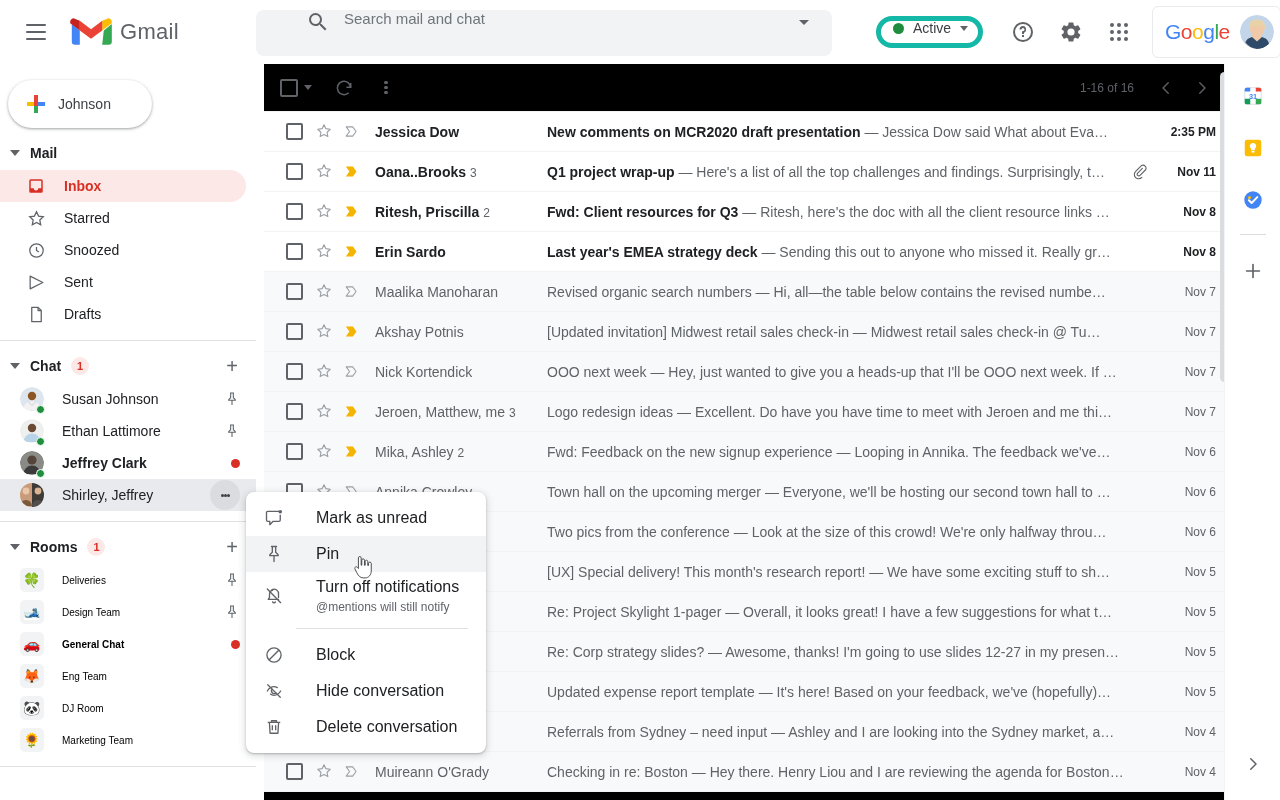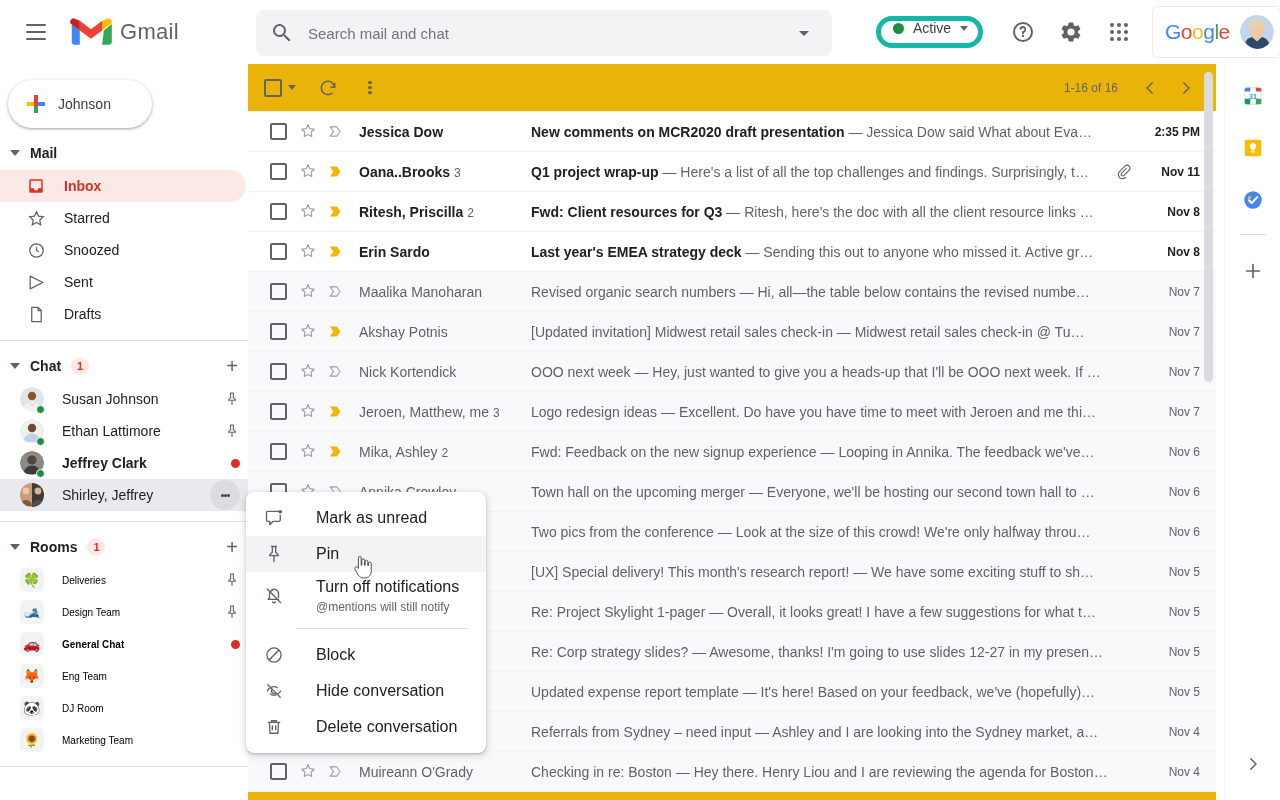--- a/index.html
+++ b/index.html
@@ -23,21 +23,21 @@
   }
   .hamburger span { display: block; width: 20px; height: 2px; background: #5f6368; border-radius: 1px; }
   .brand { display: flex; align-items: center; margin-left: 10px; }
   .gmail-logo { width: 42px; height: 32px; }
   .brand-text { font-size: 22px; color: #5f6368; letter-spacing: 0.3px; margin-left: 8px; }
 
   .search-wrap {
     position: absolute; left: 256px; top: 10px;
     width: 576px; height: 46px;
     background: #f1f3f4; border-radius: 8px;
-    display: flex; align-items: center;
+    display: flex; align-items: flex-start; padding-left: 36px;
   }
   .search-icon { width: 24px; height: 24px; margin-left: 14px; flex: 0 0 auto; }
   .search-input {
     flex: 1 1 auto; border: none; outline: none; background: transparent;
     font-size: 15px; color: #202124; margin-left: 14px;
     font-family: "Liberation Sans", sans-serif;
   }
   .search-input::placeholder { color: #70757a; }
   .search-opts { width: 24px; height: 24px; margin-right: 16px; cursor: pointer; }
 
@@ -135,21 +135,21 @@
   .room-item { display: flex; align-items: center; height: 32px; padding-left: 20px; cursor: pointer; position: relative; }
   .room-av {
     width: 24px; height: 24px; border-radius: 5px; background: #f1f3f4;
     display: flex; align-items: center; justify-content: center;
     font-size: 14px; flex: 0 0 auto;
   }
   .room-name { font-size: 10px; color: #000000; margin-left: 18px; }
   .room-name.unread { font-weight: bold; }
 
   
-  .maillist { position: absolute; left: 248px; top: 64px; width: 968px; height: 736px; background: #eab308; }
+  .maillist { position: absolute; left: 264px; top: 64px; width: 968px; height: 736px; background: #000000; }
   .toolbar { height: 48px; display: flex; align-items: center; position: relative; border-bottom: 1px solid #f1f3f4; }
   .tb-check { margin-left: 16px; display: flex; align-items: center; cursor: pointer; }
   .cbox { width: 18px; height: 18px; border: 2px solid #5f6368; border-radius: 2px; }
   .tb-caret { width: 0; height: 0; border-left: 4px solid transparent; border-right: 4px solid transparent; border-top: 5px solid #5f6368; margin-left: 6px; }
   .tb-btn { width: 36px; height: 36px; display: flex; align-items: center; justify-content: center; border-radius: 50%; cursor: pointer; }
   .refresh-btn { margin-left: 14px; }
   .kebab-btn { margin-left: 6px; }
   .kebab-btn i { display: block; width: 3.5px; height: 3.5px; border-radius: 50%; background: #5f6368; margin: 1.6px 0; }
   .pager { position: absolute; right: 12px; display: flex; align-items: center; }
   .pager-text { font-size: 12px; color: #5f6368; margin-right: 14px; }
@@ -565,21 +565,21 @@
           <span class="r-check">
             <span class="r-cbox"></span>
           </span>
           <span class="r-star"><svg width="18" height="18" viewBox="0 0 24 24" fill="none" stroke="#9aa0a6" stroke-width="1.5" stroke-linejoin="round">
               <path d="M12 3.6l2.5 5.3 5.8.8-4.2 4 1 5.7-5.1-2.8-5.1 2.8 1-5.7-4.2-4 5.8-.8z"></path>
             </svg></span>
           <span class="r-imp"><svg width="17" height="17" viewBox="0 0 24 24" fill="#f4b400">
               <path d="M4 5h10l5 7-5 7H4l5-7z"></path>
             </svg></span>
           <span class="r-sender">Erin Sardo</span>
-          <span class="r-subject"><b>Last year's EMEA strategy deck</b><span class="r-snip">  — Sending this out to anyone who missed it. Active gr…</span></span>
+          <span class="r-subject"><b>Last year's EMEA strategy deck</b><span class="r-snip">  — Sending this out to anyone who missed it. Really gr…</span></span>
           <span class="r-date">Nov 8</span>
         </div>
         <div class="row">
           <span class="r-check">
             <span class="r-cbox"></span>
           </span>
           <span class="r-star"><svg width="18" height="18" viewBox="0 0 24 24" fill="none" stroke="#9aa0a6" stroke-width="1.5" stroke-linejoin="round">
               <path d="M12 3.6l2.5 5.3 5.8.8-4.2 4 1 5.7-5.1-2.8-5.1 2.8 1-5.7-4.2-4 5.8-.8z"></path>
             </svg></span>
           <span class="r-imp"><svg width="17" height="17" viewBox="0 0 24 24" fill="none" stroke="#9aa0a6" stroke-width="1.5" stroke-linejoin="round">

